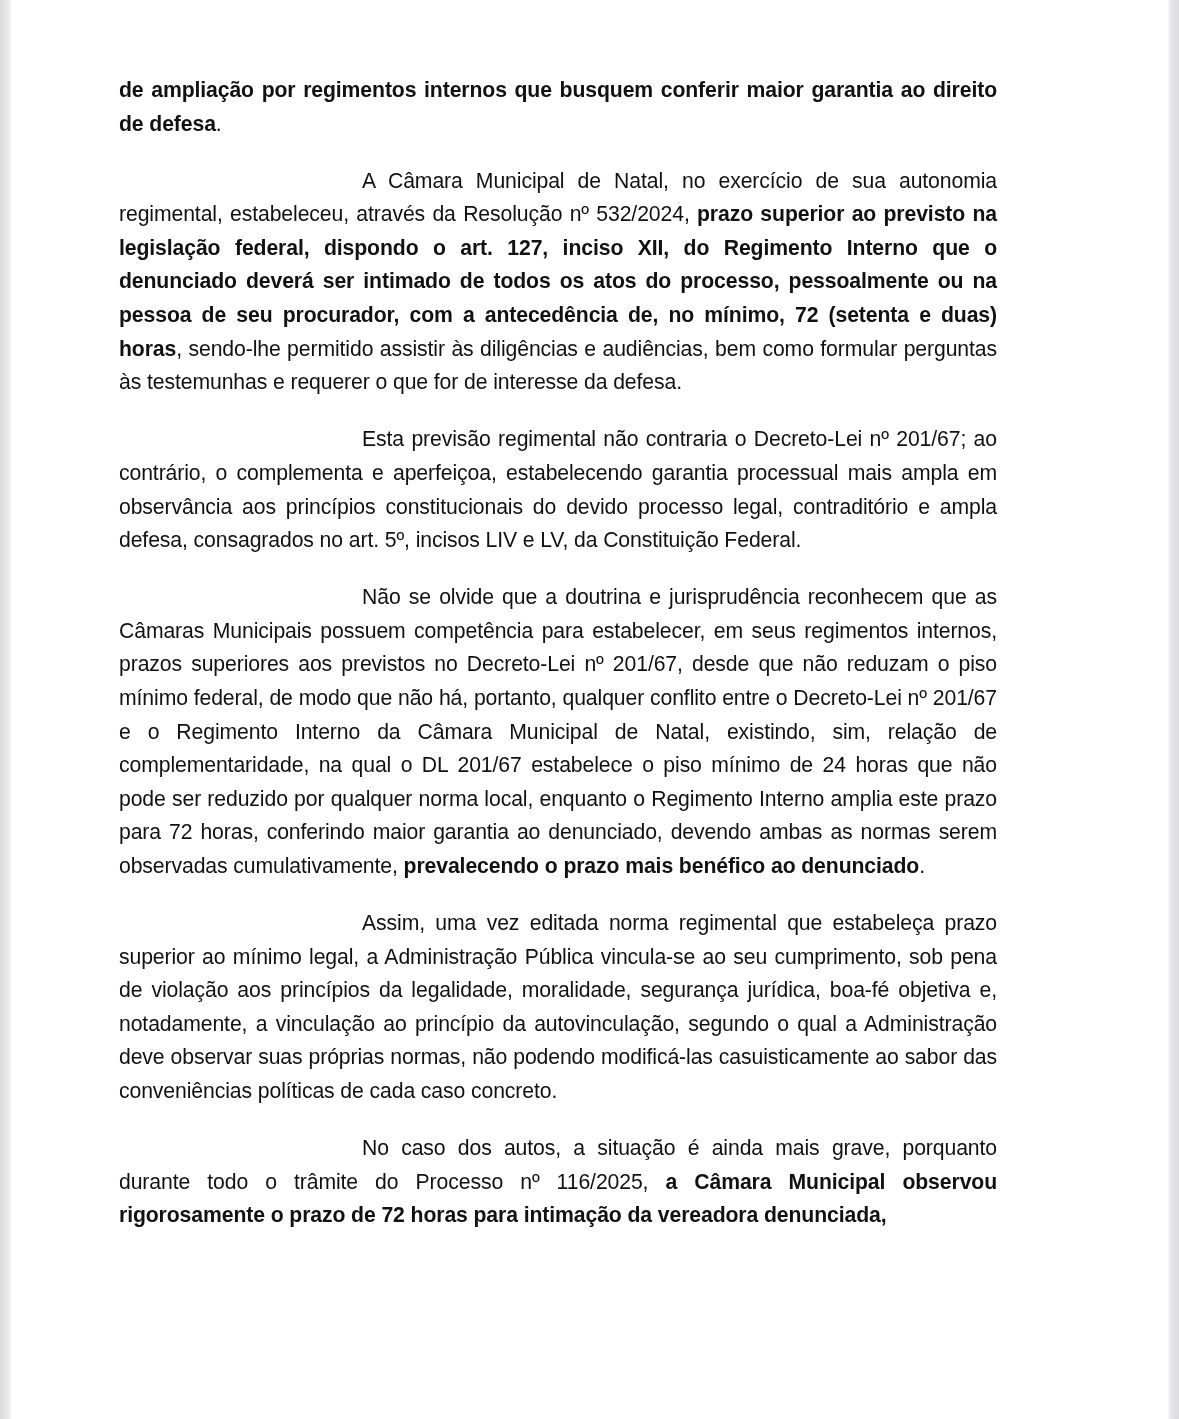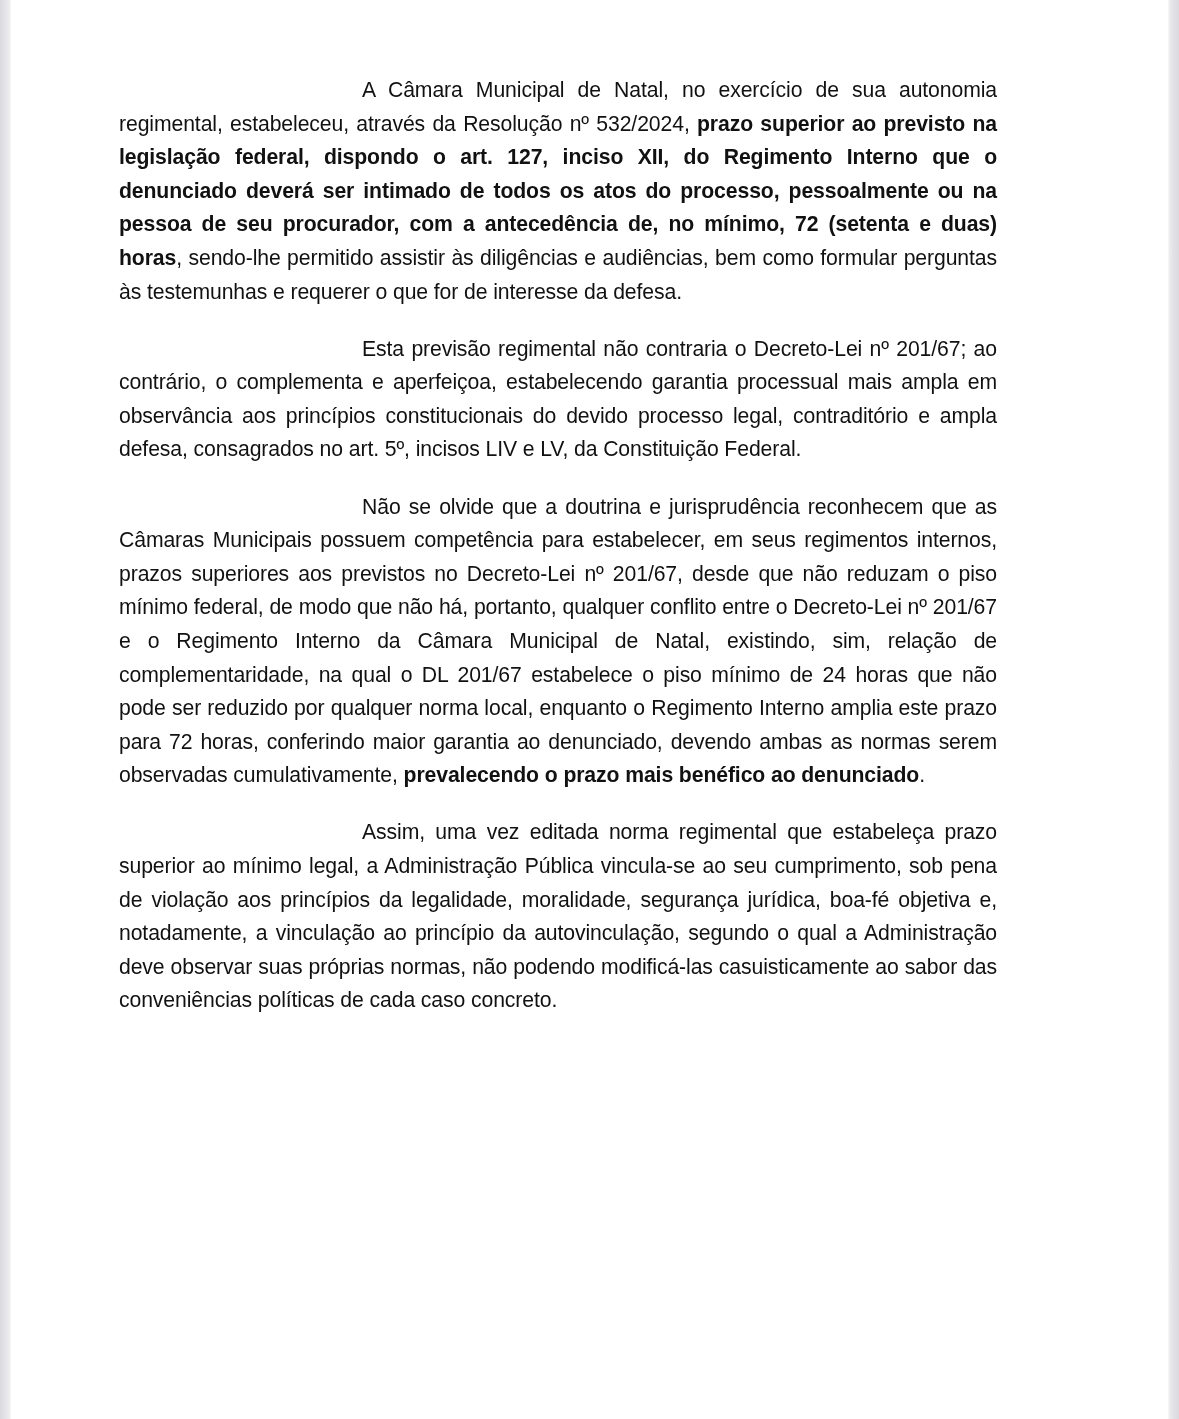--- a/index.html
+++ b/index.html
@@ -21,26 +21,32 @@
   }
   .content p { margin: 0 0 23.5px 0; }
   .content p.indent { text-indent: 243px; }
   b { font-weight: bold; }
 </style>
 </head>
 <body>
 
 <div class="page">
   <div class="content">
+    <p>
+      <b>de ampliação por regimentos internos que busquem conferir maior garantia ao direito de defesa</b><span>.</span>
+    </p>
     <p class="indent">
       <span>A Câmara Municipal de Natal, no exercício de sua autonomia regimental, estabeleceu, através da Resolução nº 532/2024, </span><b>prazo superior ao previsto na legislação federal, dispondo o art. 127, inciso XII, do Regimento Interno que o denunciado deverá ser intimado de todos os atos do processo, pessoalmente ou na pessoa de seu procurador, com a antecedência de, no mínimo, 72 (setenta e duas) horas</b><span>, sendo-lhe permitido assistir às diligências e audiências, bem como formular perguntas às testemunhas e requerer o que for de interesse da defesa.</span>
     </p>
     <p class="indent">
       <span>Esta previsão regimental não contraria o Decreto-Lei nº 201/67; ao contrário, o complementa e aperfeiçoa, estabelecendo garantia processual mais ampla em observância aos princípios constitucionais do devido processo legal, contraditório e ampla defesa, consagrados no art. 5º, incisos LIV e LV, da Constituição Federal.</span>
     </p>
     <p class="indent">
       <span>Não se olvide que a doutrina e jurisprudência reconhecem que as Câmaras Municipais possuem competência para estabelecer, em seus regimentos internos, prazos superiores aos previstos no Decreto-Lei nº 201/67, desde que não reduzam o piso mínimo federal, de modo que não há, portanto, qualquer conflito entre o Decreto-Lei nº 201/67 e o Regimento Interno da Câmara Municipal de Natal, existindo, sim, relação de complementaridade, na qual o DL 201/67 estabelece o piso mínimo de 24 horas que não pode ser reduzido por qualquer norma local, enquanto o Regimento Interno amplia este prazo para 72 horas, conferindo maior garantia ao denunciado, devendo ambas as normas serem observadas cumulativamente, </span><b>prevalecendo o prazo mais benéfico ao denunciado</b><span>.</span>
     </p>
     <p class="indent">
       <span>Assim, uma vez editada norma regimental que estabeleça prazo superior ao mínimo legal, a Administração Pública vincula-se ao seu cumprimento, sob pena de violação aos princípios da legalidade, moralidade, segurança jurídica, boa-fé objetiva e, notadamente, a vinculação ao princípio da autovinculação, segundo o qual a Administração deve observar suas próprias normas, não podendo modificá-las casuisticamente ao sabor das conveniências políticas de cada caso concreto.</span>
     </p>
+    <p class="indent">
+      <span>No caso dos autos, a situação é ainda mais grave, porquanto durante todo o trâmite do Processo nº 116/2025, </span><b>a Câmara Municipal observou rigorosamente o prazo de 72 horas para intimação da vereadora denunciada,</b>
+    </p>
   </div>
 </div>
 
 </body></html>

